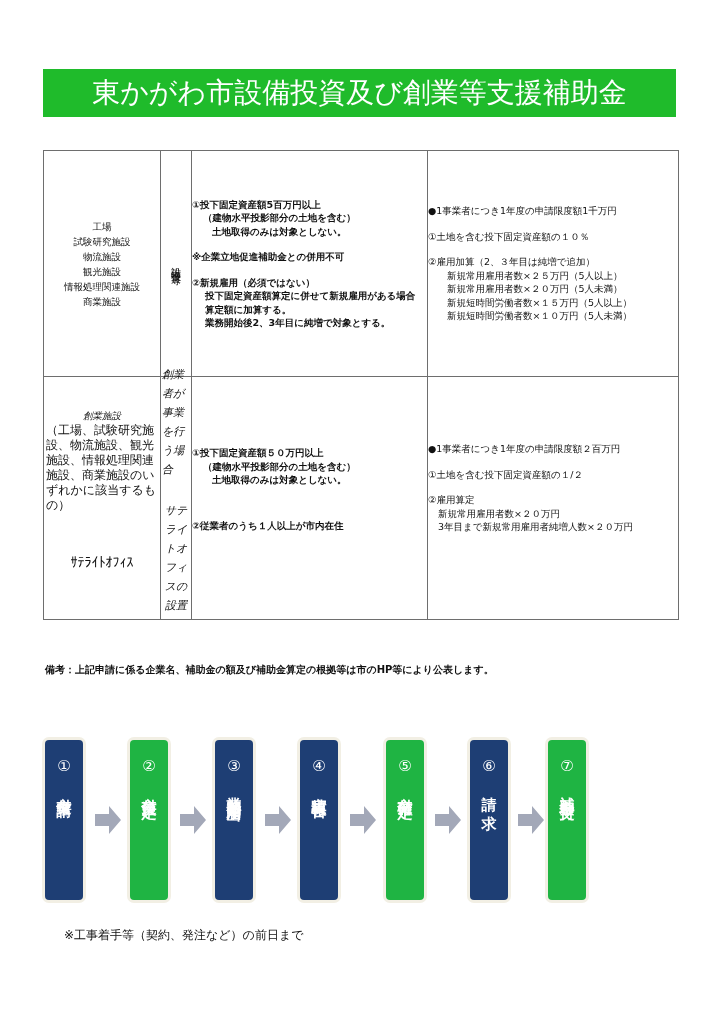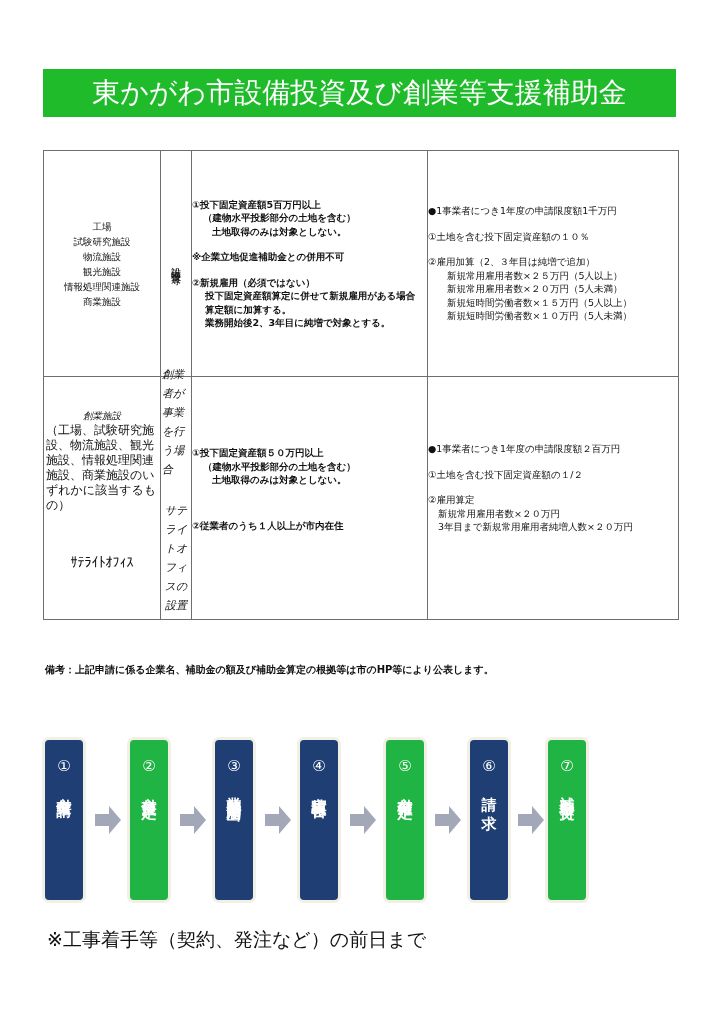--- a/index.html
+++ b/index.html
@@ -33,21 +33,21 @@
   .note { position:absolute; left:45px; top:663px; font-size:10px; font-weight:bold; }
   .flow { position:absolute; top:740px; left:0; width:724px; height:160px; }
   .step { position:absolute; top:0; width:38px; height:160px; border-radius:4px;
           color:#fff; text-align:center; box-shadow:0 0 0 3px #f2efe4; }
   .step.blue { background:#1e3e74; }
   .step.green { background:#1fb443; }
   .step .num { display:block; margin-top:17px; font-size:15px; }
   .step .lbl { display:block; margin:10px auto 0; writing-mode:vertical-rl; font-size:15px;
                letter-spacing:2px; line-height:38px; font-weight:bold; }
   .arrow { position:absolute; top:66px; width:26px; height:28px; }
-  .footnote { position:absolute; left:47px; top:927px; font-size:19px; }
+  .footnote { position:absolute; left:64px; top:927px; font-size:12px; }
 </style>
 </head>
 <body>
 
 <div class="title-bar">東かがわ市設備投資及び創業等支援補助金</div>
 
 <table class="main">
   <tbody>
   <tr class="row1">
     <td class="c1">

